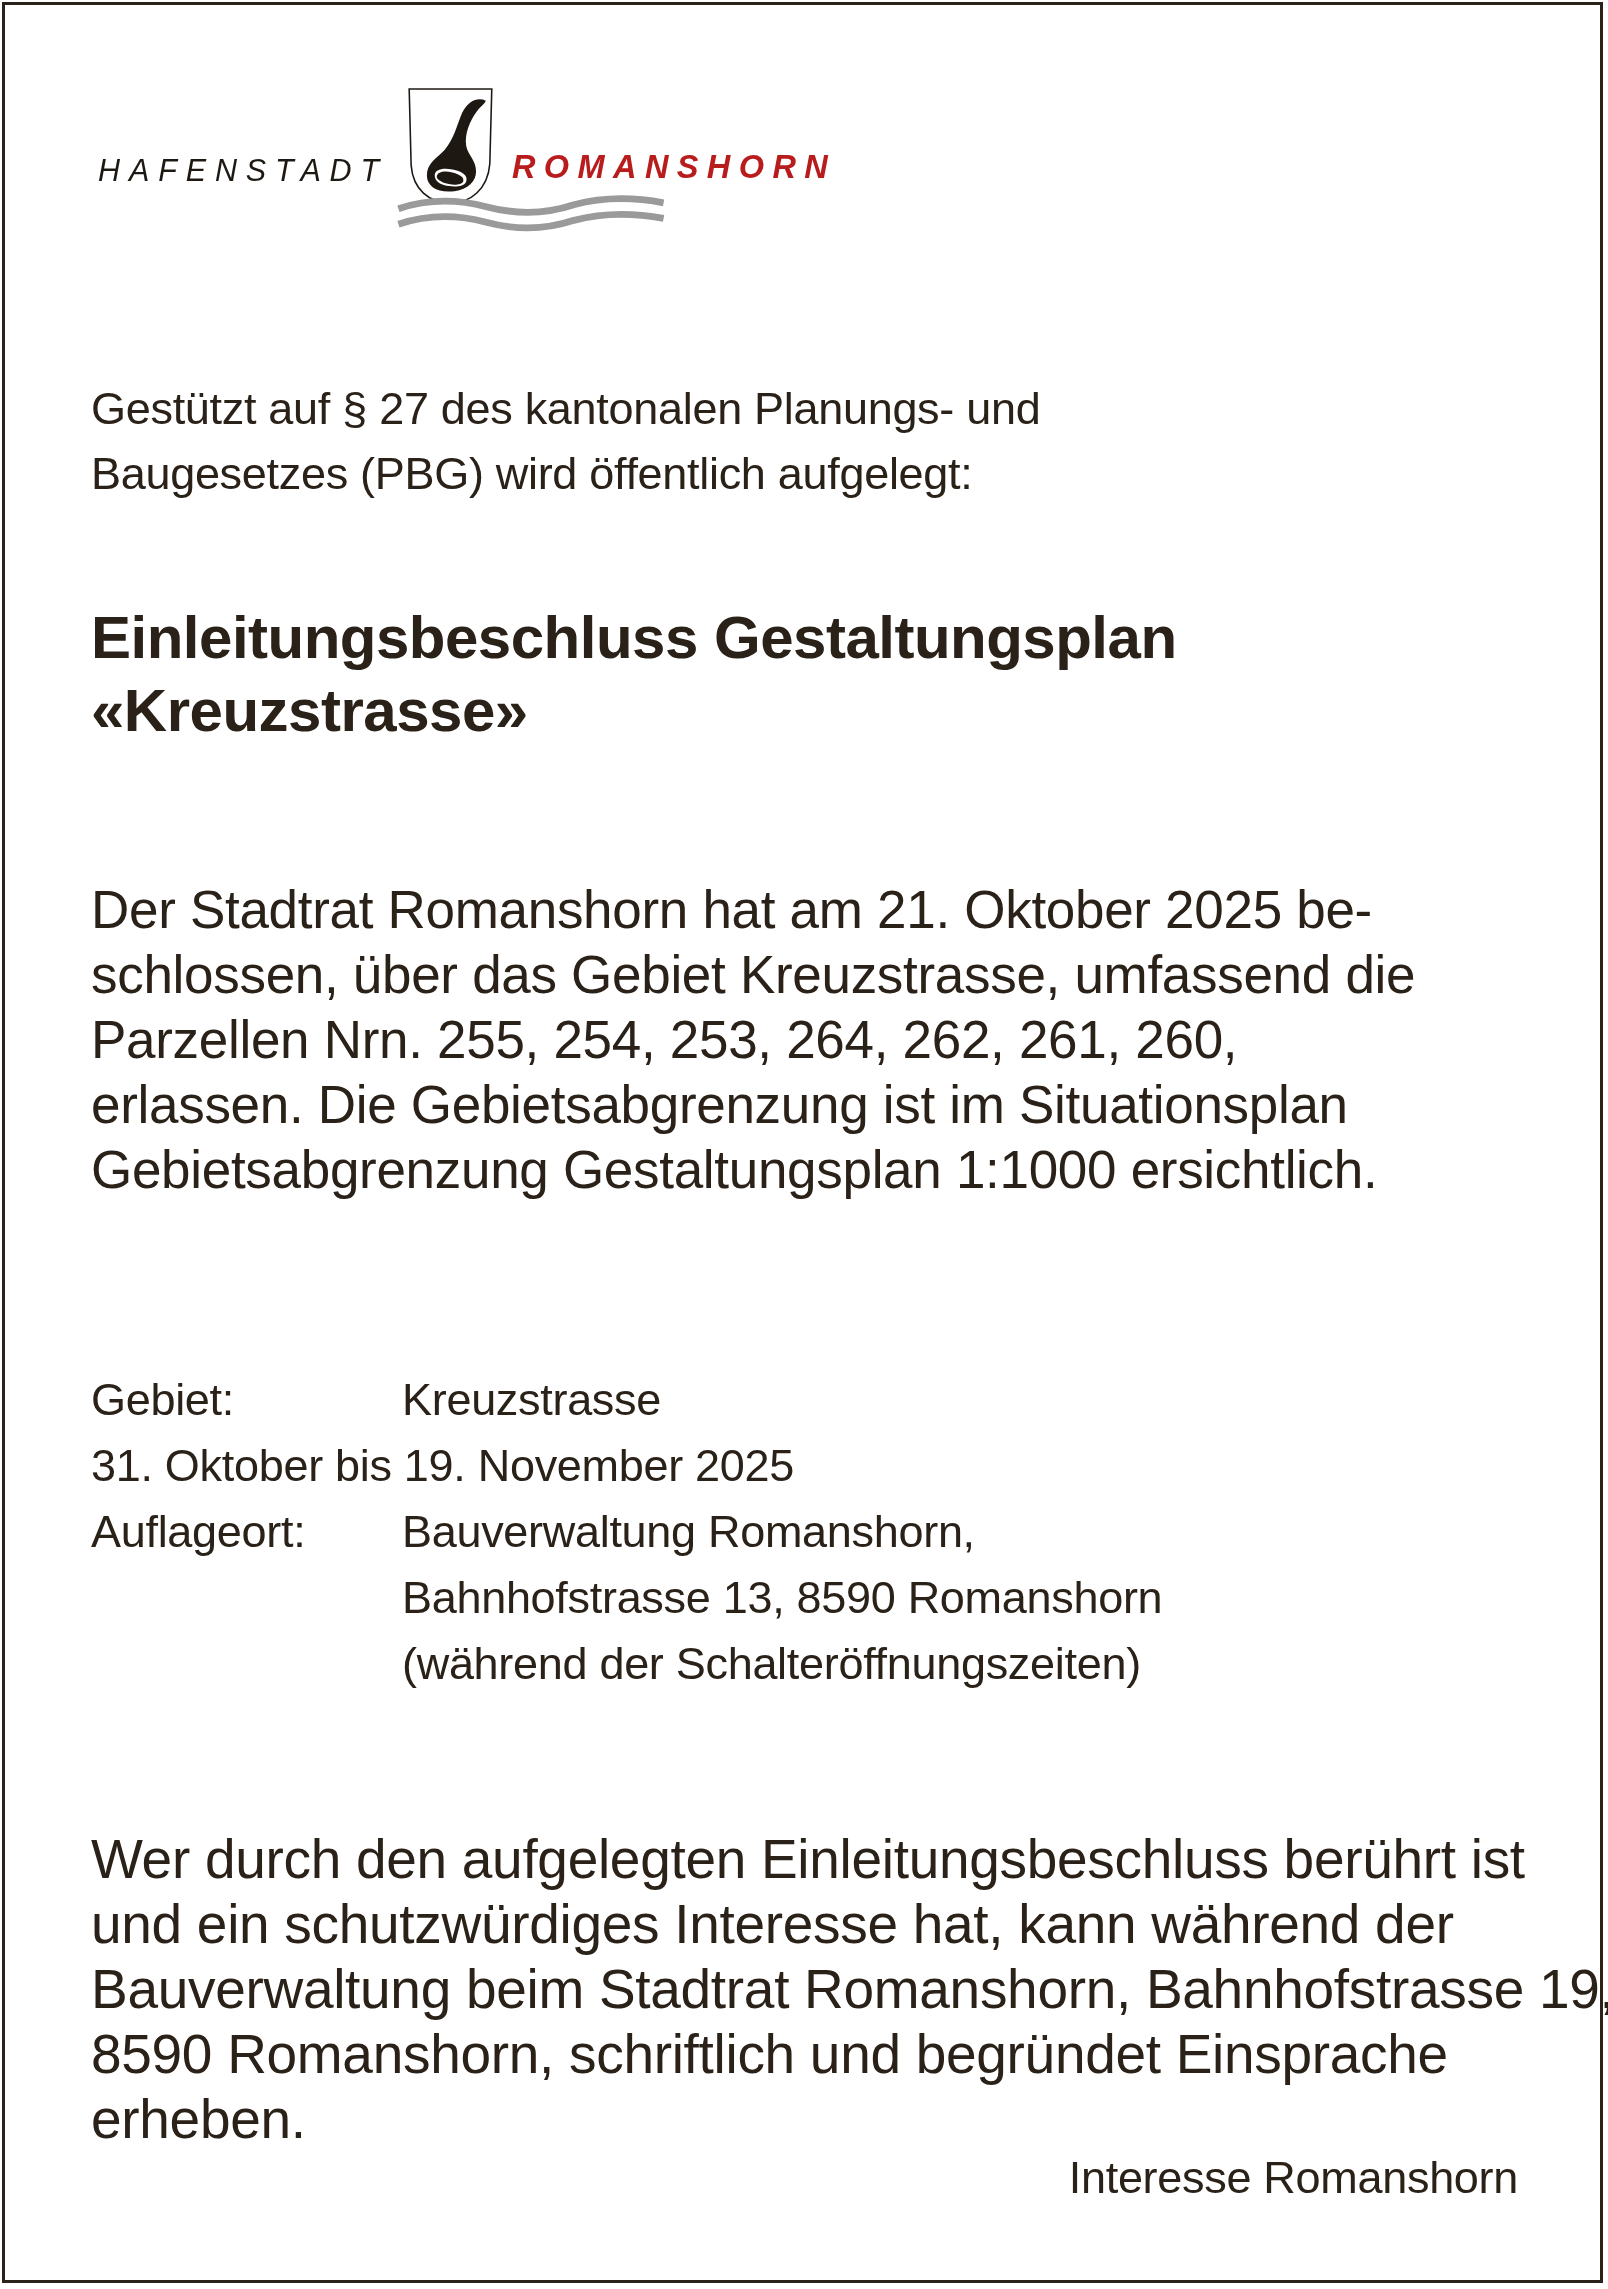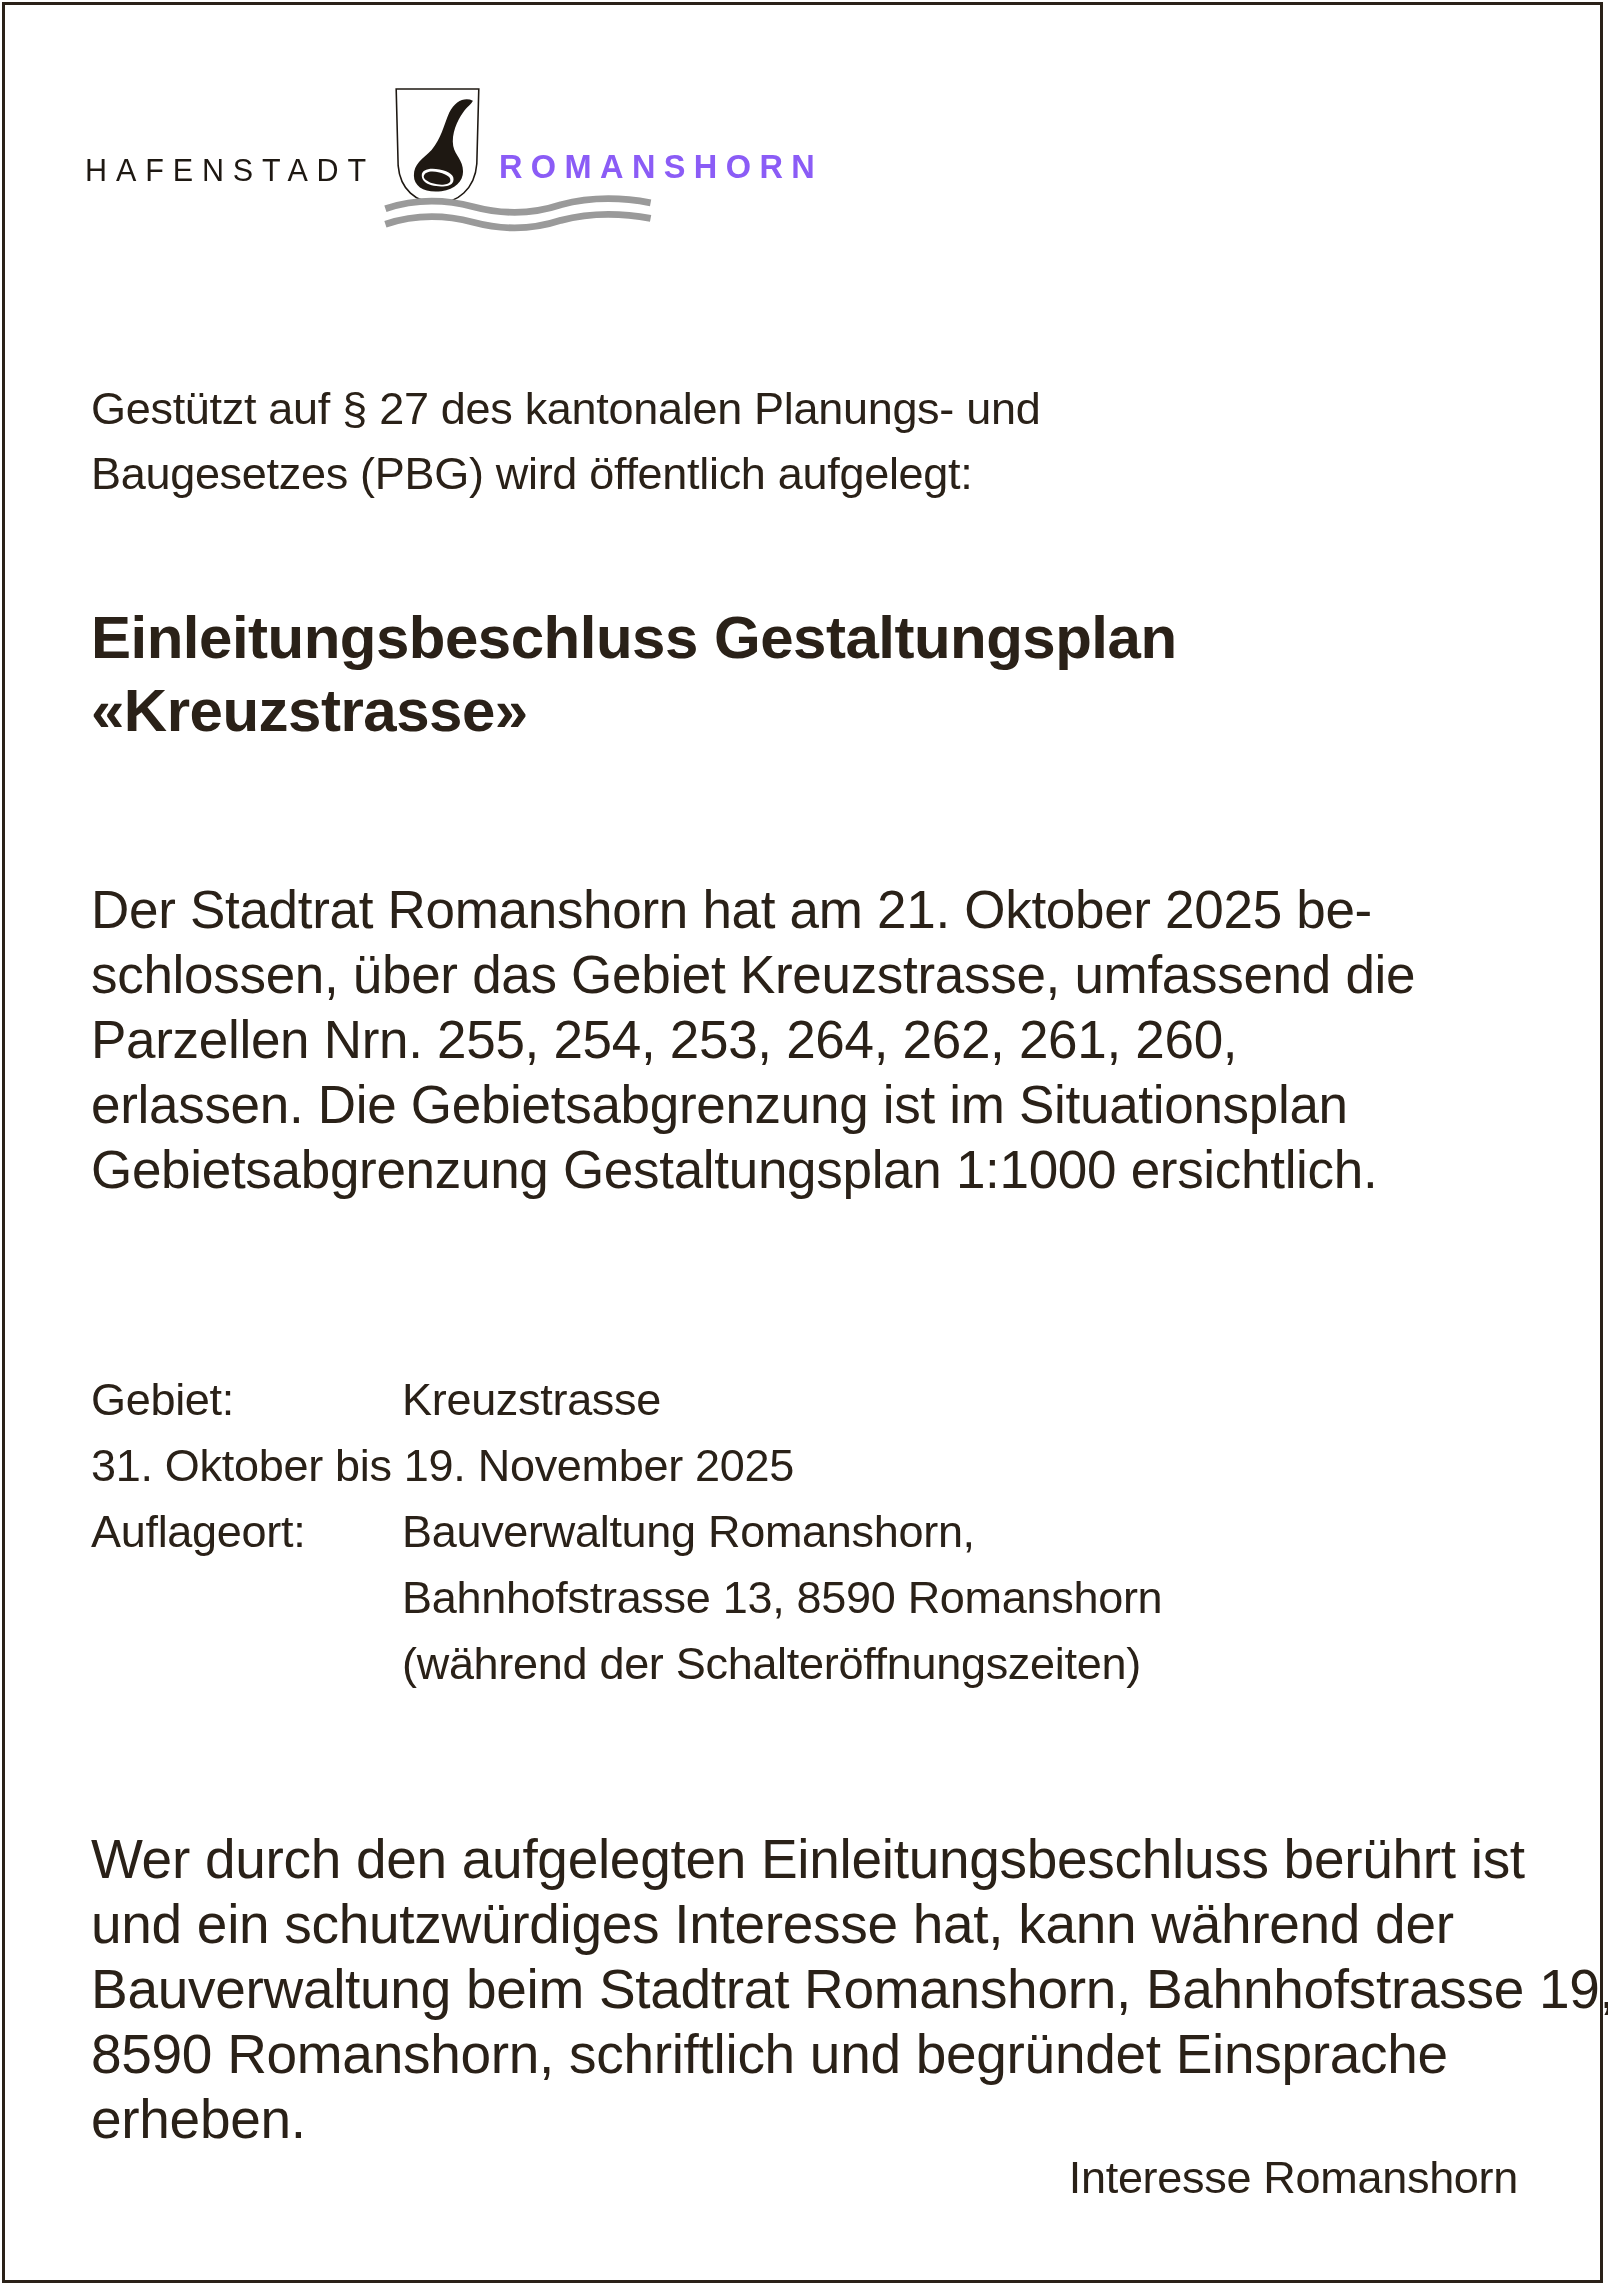--- a/index.html
+++ b/index.html
@@ -5,28 +5,28 @@
   html, body { margin: 0; padding: 0; background: #ffffff; }
   body {
     width: 1609px; height: 2289px; position: relative; overflow: hidden;
     font-family: "Liberation Sans", "DejaVu Sans", sans-serif;
     color: #2a2118;
   }
   .frame {
     position: absolute; left: 2px; top: 2px; width: 1601px; height: 2281px;
     border: 3px solid #2a2118; box-sizing: border-box;
   }
-  .logo { position: absolute; left: 85px; top: 87px; width: 788px; height: 148px; }
+  .logo { position: absolute; left: 98px; top: 87px; width: 788px; height: 148px; font-style: italic; }
   .logo-left {
     position: absolute; left: 0; top: 65px; font-size: 30.5px; letter-spacing: 8.9px;
     font-weight: 400; color: #1e1812; transform: scaleY(1.05);
   }
   .logo-right {
     position: absolute; left: 414px; top: 62px; font-size: 32.5px; letter-spacing: 8.4px;
-    font-weight: 700; color: #8b5cf6;
+    font-weight: 700; color: #b91c1c;
   }
   .crest { position: absolute; left: 307px; top: 0; width: 89px; height: 118px; }
   .waves { position: absolute; left: 299px; top: 108px; width: 268px; height: 39px; }
 
   .content { position: absolute; left: 91px; width: 1438px; }
   .intro { top: 376px; font-size: 45px; line-height: 65px; letter-spacing: -0.3px; }
   .title { top: 601px; font-size: 60px; line-height: 73px; font-weight: 700; letter-spacing: -0.5px; }
   .para  { top: 877px; font-size: 53px; line-height: 65px; letter-spacing: -0.3px; }
   .details { top: 1367px; font-size: 45px; line-height: 66px; letter-spacing: -0.3px; }
   .details .row { display: flex; }

